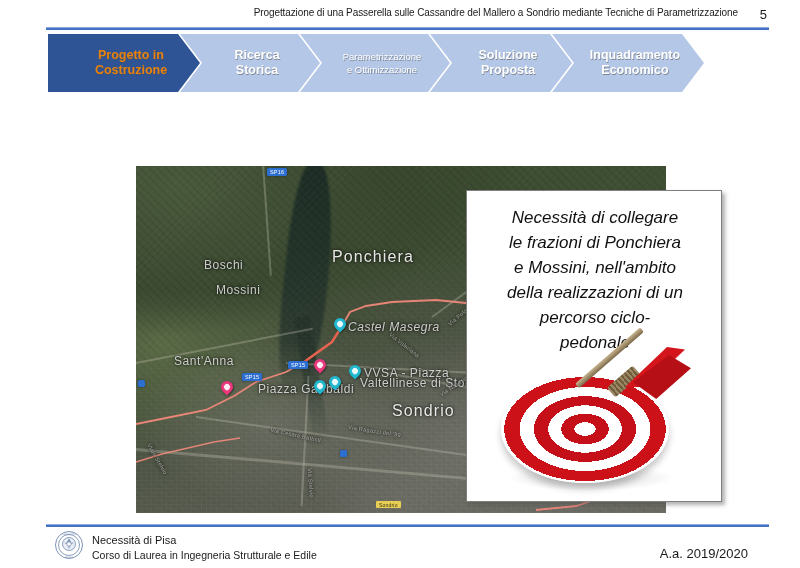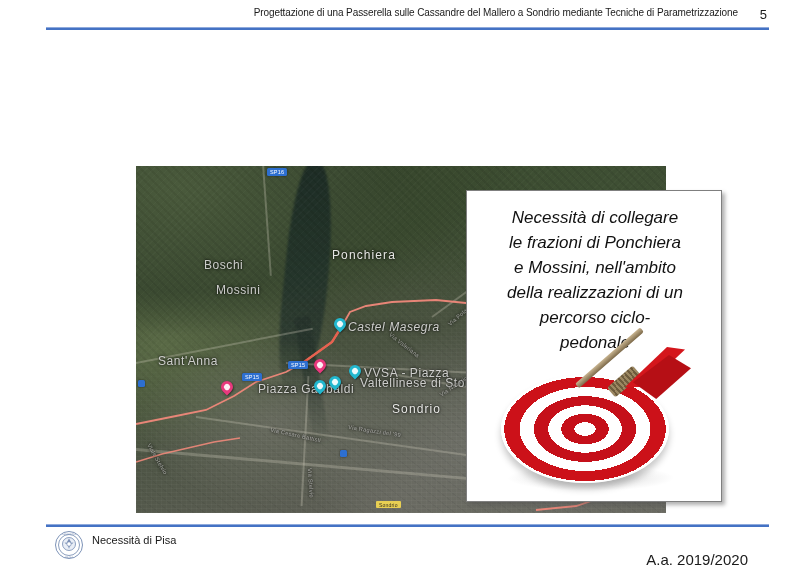--- a/index.html
+++ b/index.html
@@ -180,21 +180,21 @@
   
   .mlabel {
     position: absolute;
     color: rgba(242,242,240,.82);
     font-size: 12px;
     letter-spacing: .55px;
     text-shadow: 0 0 2px rgba(0,0,0,.85), 0 0 4px rgba(0,0,0,.6);
     white-space: nowrap;
     pointer-events: none;
   }
-  .mlabel.big { font-size: 12px; letter-spacing: 1.1px; color: rgba(248,248,246,.92); }
+  .mlabel.big { font-size: 16px; letter-spacing: 1.1px; color: rgba(248,248,246,.92); }
   .mlabel.street {
     font-size: 5.6px; letter-spacing: .3px;
     color: rgba(235,235,232,.62);
   }
   
   .shield {
     position: absolute;
     background: #2d6fd0;
     color: #fff;
     font-size: 5.5px;
@@ -352,34 +352,56 @@
     color: #1a1a1a;
   }
   #footer-line2 {
     position: absolute;
     left: 92px; bottom: 7px;
     font-size: 10.5px;
     color: #1a1a1a;
   }
   #footer-year {
     position: absolute;
-    right: 52px; bottom: 0;
-    font-size: 15px;
+    right: 52px; bottom: 7px;
+    font-size: 13px;
     color: #1a1a1a;
   }
 </style>
 </head>
 <body>
 
 <div id="slide">
 
   <div id="header-title">Progettazione di una Passerella sulle Cassandre del Mallero a Sondrio mediante Tecniche di Parametrizzazione</div>
   <div id="header-page">5</div>
   <div id="header-rule"></div>
 
+  <div id="chevrons">
+    <div class="chev c0 active">
+      <span class="clabel">Progetto in
+Costruzione</span>
+    </div>
+    <div class="chev c1">
+      <span class="clabel">Ricerca
+Storica</span>
+    </div>
+    <div class="chev c2 small">
+      <span class="clabel">Parametrizzazione
+e Ottimizzazione</span>
+    </div>
+    <div class="chev c3">
+      <span class="clabel">Soluzione
+Proposta</span>
+    </div>
+    <div class="chev c4">
+      <span class="clabel">Inquadramento
+Economico</span>
+    </div>
+  </div>
 
 
   <div id="map">
     <div class="map-layer" id="terrain-a"></div>
     <div class="map-layer" id="terrain-b"></div>
     <div id="river"></div>
     <div id="river2"></div>
     <div class="map-layer" id="texture2"></div>
     <div class="map-layer" id="texture"></div>
 
@@ -396,21 +418,21 @@
       <svg viewBox="0 0 530 347" preserveAspectRatio="none">
         <polyline points="0,258 40,250 70,244 98,230 120,216 150,206 168,196 182,186 196,176 206,160 214,146 230,140 256,136 300,134 340,138 372,140 396,136 430,132 448,142 452,156 436,160 430,174 452,178 468,176 486,180 498,198 494,216 470,220 466,238 488,244 504,256 512,276 508,300 492,316 470,330 440,340 400,344" fill="none" stroke="#f0887a" stroke-width="1.8" opacity="0.95"></polyline>
         <polyline points="206,160 196,176 182,186 168,196" fill="none" stroke="#e8604e" stroke-width="2.4" opacity="0.95"></polyline>
         <polyline points="0,296 26,288 52,282 78,276 104,272" fill="none" stroke="#f0887a" stroke-width="1.6" opacity="0.9"></polyline>
       </svg>
     </div>
 
     <div class="mlabel big" style="left:196px; top:82px;">Ponchiera</div>
     <div class="mlabel" style="left:68px;  top:92px;">Boschi</div>
     <div class="mlabel" style="left:80px;  top:117px;text-align:center;">Mossini</div>
-    <div class="mlabel" style="left:22px;  top:188px;">Sant'Anna</div>
+    <div class="mlabel" style="left:38px;  top:188px;">Sant'Anna</div>
     <div class="mlabel" style="left:212px; top:154px;font-style:italic;">Castel Masegra</div>
     <div class="mlabel" style="left:228px; top:200px;">VVSA - Piazza</div>
     <div class="mlabel" style="left:224px; top:210px;">Valtellinese di Storia e ...</div>
     <div class="mlabel" style="left:122px; top:216px;">Piazza Garibaldi</div>
     <div class="mlabel big" style="left:256px; top:236px;">Sondrio</div>
 
     <div class="mlabel street" style="left:310px; top:148px; transform:rotate(-40deg);">Via Pola</div>
     <div class="mlabel street" style="left:250px; top:176px; transform:rotate(38deg);">Via Valeriana</div>
     <div class="mlabel street" style="left:134px; top:266px; transform:rotate(12deg);">Via Cesare Battisti</div>
     <div class="mlabel street" style="left:212px; top:262px; transform:rotate(9deg);">Via Ragazzi del '99</div>
@@ -458,15 +480,16 @@
       <circle cx="15" cy="15" r="10.5" fill="#ffffff" stroke="#6f86ad" stroke-width="0.8"></circle>
       <circle cx="15" cy="14" r="6.5" fill="#e9eef6" stroke="#5f78a6" stroke-width="0.7"></circle>
       <path d="M15 8.5 L17 12 L15 19 L13 12 Z" fill="#5f78a6" opacity="0.8"></path>
       <path d="M10.5 12.5 L19.5 12.5 L18.5 14 L11.5 14 Z" fill="#7d93b8" opacity="0.7"></path>
       <circle cx="15" cy="14" r="2.2" fill="#ffffff" stroke="#5f78a6" stroke-width="0.6"></circle>
       <text x="15" y="4.6" font-size="2.1" fill="#6f86ad" text-anchor="middle" font-family="DejaVu Sans, sans-serif">UNIVERSITAS</text>
       <text x="15" y="27.6" font-size="2.1" fill="#6f86ad" text-anchor="middle" font-family="DejaVu Sans, sans-serif">PISANA</text>
     </svg>
   </div>
   <div id="footer-line1">Necessità di Pisa</div>
+  <div id="footer-line2">Corso di Laurea in Ingegneria Strutturale e Edile</div>
   <div id="footer-year">A.a. 2019/2020</div>
 
 </div>
 
 </body></html>

